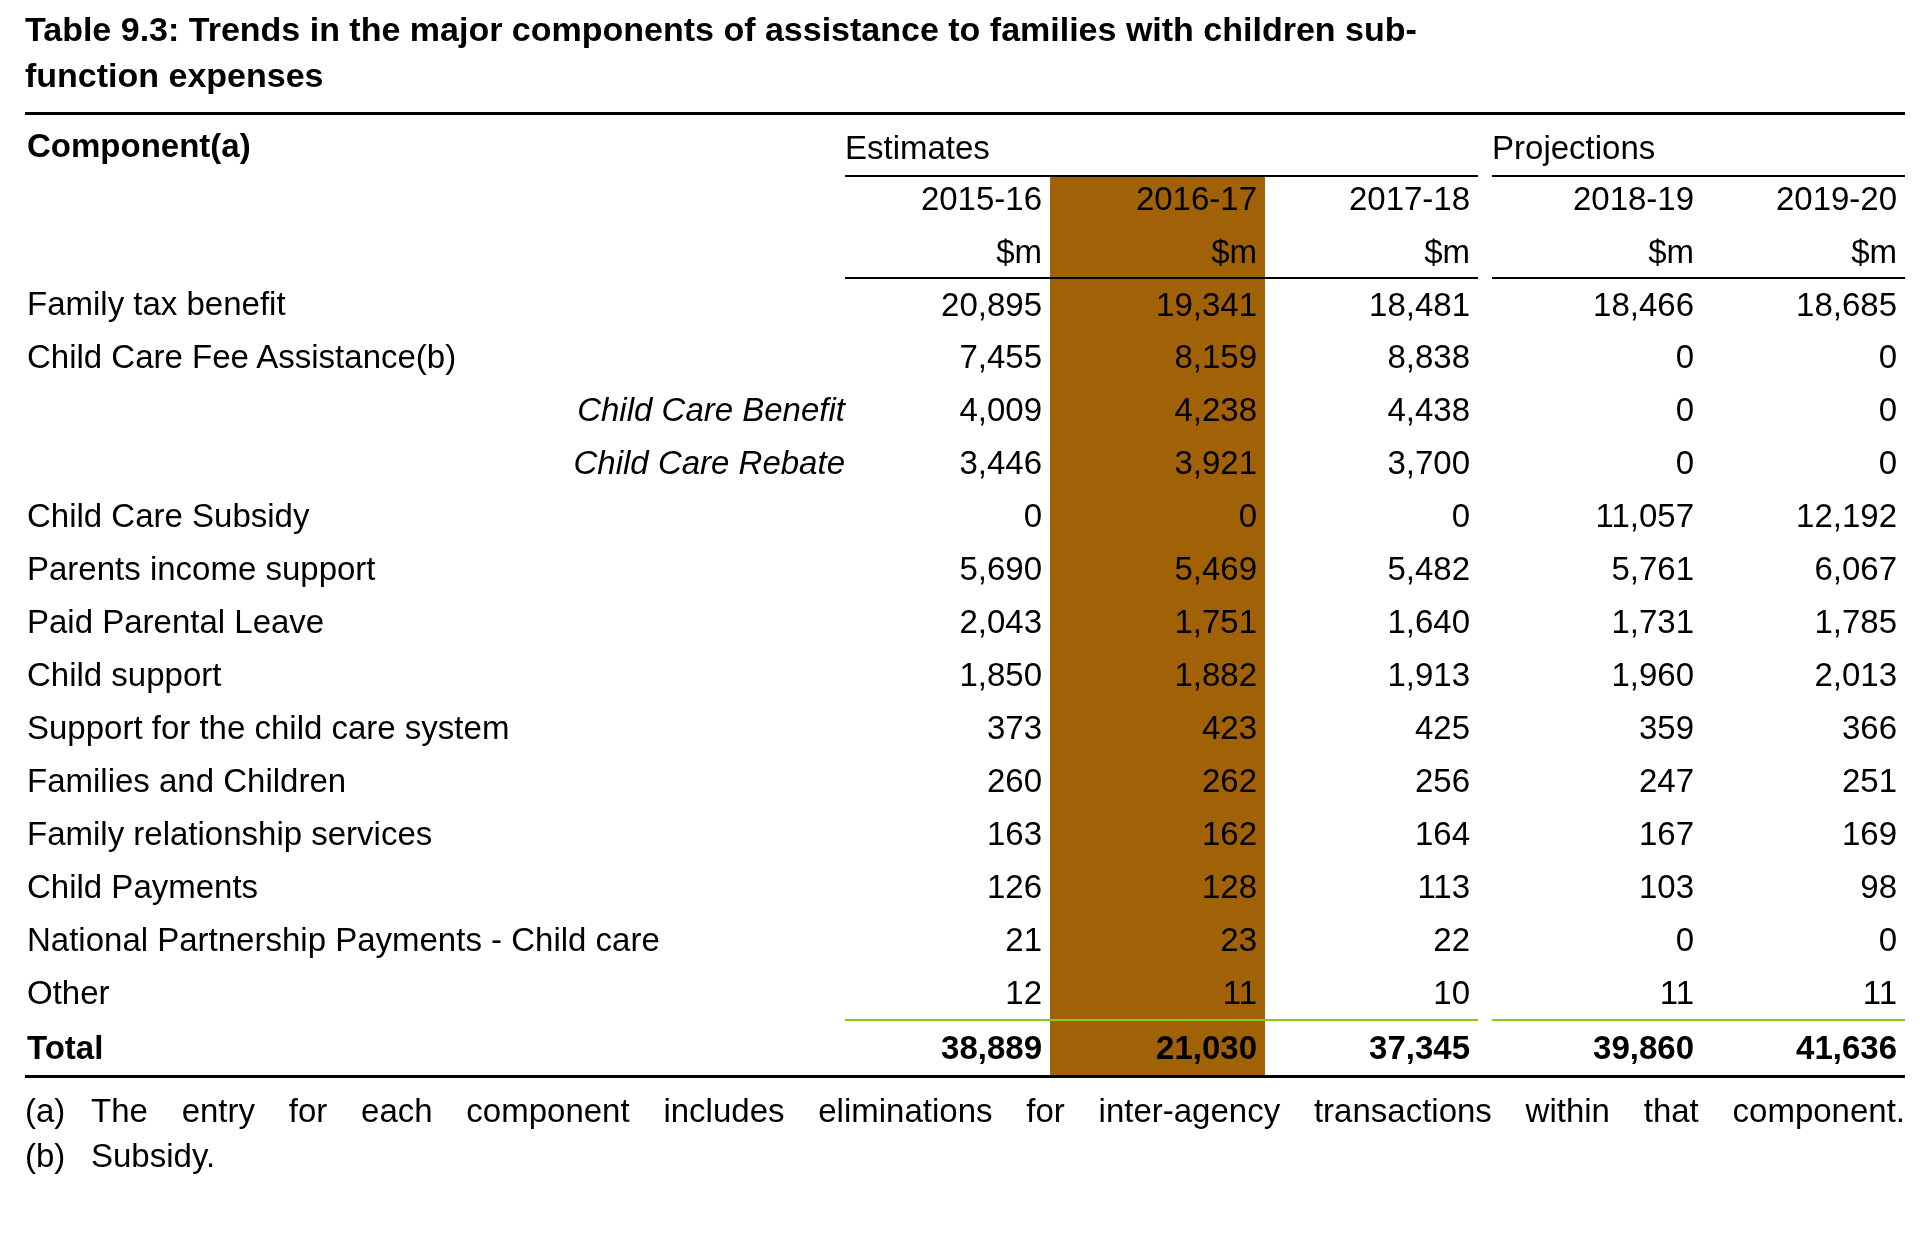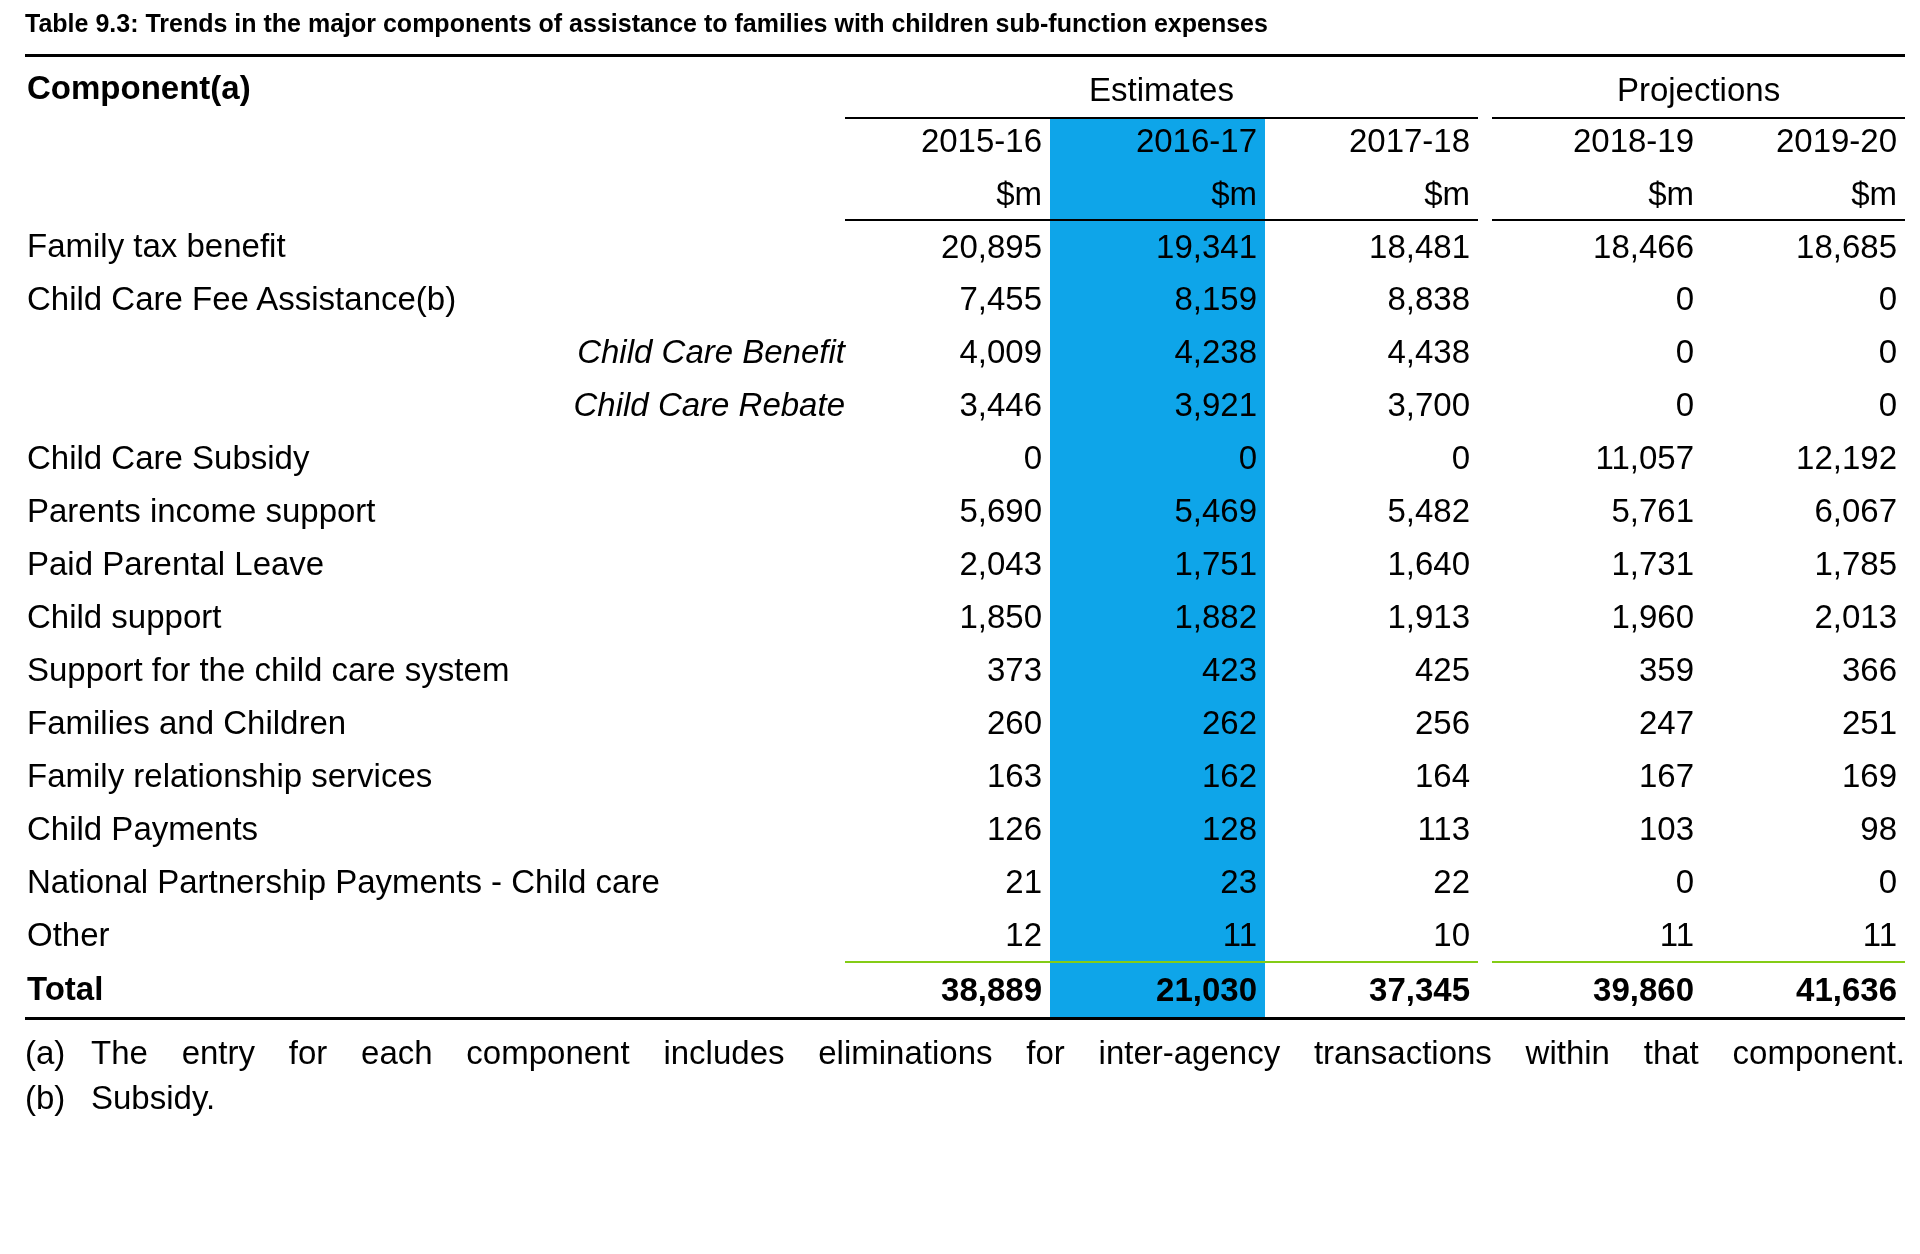--- a/index.html
+++ b/index.html
@@ -5,21 +5,21 @@
   * { box-sizing: border-box; }
   html, body { margin: 0; padding: 0; background: #ffffff; }
   body {
     width: 1920px; height: 1254px; overflow: hidden;
     font-family: "Liberation Sans", "DejaVu Sans", sans-serif;
     color: #000;
   }
   .page { padding: 6px 15px 0 25px; }
 
   .title {
-    font-size: 25px; font-weight: bold; line-height: 1.36;
+    font-size: 34px; font-weight: bold; line-height: 1.36;
     margin: 0 0 14px 0; max-width: 1460px; color: #000;
   }
 
   table.data {
     border-collapse: collapse; table-layout: fixed;
     width: 1880px; border-top: 3px solid #000;
   }
   col.c-label { width: 820px; }
   col.c-y1 { width: 205px; }
   col.c-y2 { width: 215px; }
@@ -28,37 +28,37 @@
   col.c-y4 { width: 210px; }
   col.c-y5 { width: 203px; }
 
   th, td { padding: 0; font-weight: normal; font-size: 33px; }
 
   .comp-h {
     text-align: left; vertical-align: top; padding-top: 12px;
     padding-left: 2px; font-weight: bold;
   }
   .grp {
-    text-align: center; vertical-align: bottom; padding-bottom: 8px;
+    text-align: left; vertical-align: bottom; padding-bottom: 8px;
     height: 62px; border-bottom: 2px solid #000;
   }
   th.gap, td.gap-cell { border: none; }
 
   tr.year-row th { height: 48px; }
   tr.unit-row th { height: 54px; }
   th.num { vertical-align: bottom; padding-bottom: 6px; }
   .num { text-align: right; padding-right: 8px; }
   .rule-below { border-bottom: 2px solid #000; }
 
   tbody td { height: 53px; vertical-align: middle; }
   td.label { text-align: left; padding-left: 2px; }
   td.label.indent { padding-left: 46px; }
   td.label.italic { font-style: italic; text-align: right; }
 
-  .hl { background: #0ea5e9; }
+  .hl { background: #a16207; }
 
   tr.total-row td {
     height: 57px; vertical-align: middle; font-weight: bold;
     border-bottom: 3px solid #000;
   }
   tr.total-row td.num { border-top: 2px solid #84cc16; }
 
   .footnotes { margin-top: 10px; width: 1880px; }
   .footnote { position: relative; padding-left: 66px; line-height: 45px; font-size: 33px; }
   .fmarker { position: absolute; left: 0; top: 0; }

